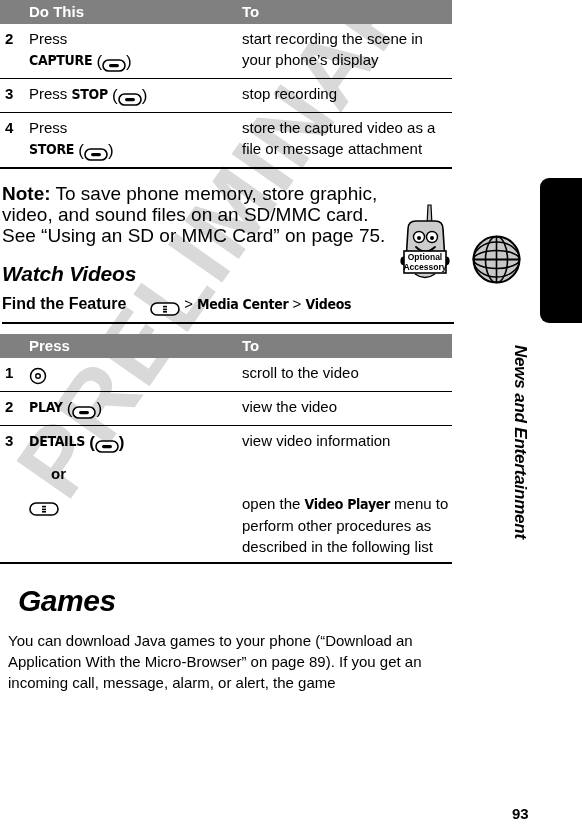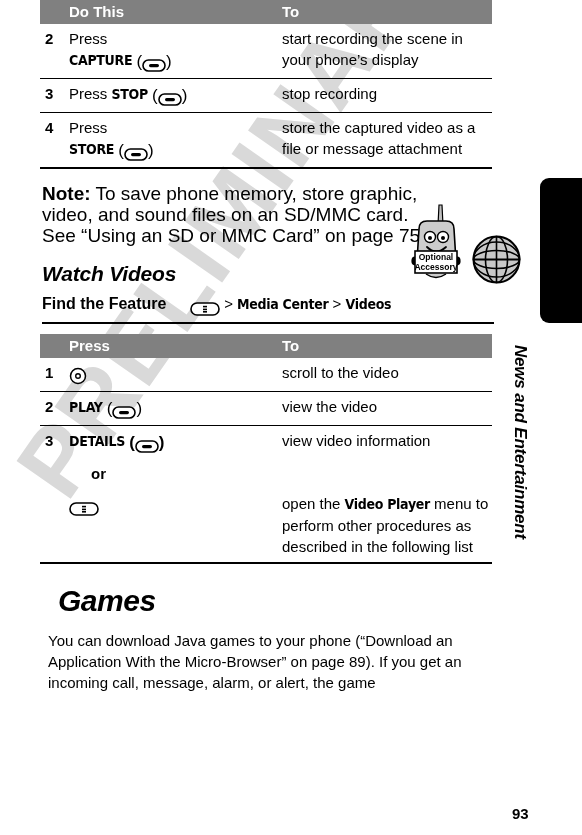--- a/index.html
+++ b/index.html
@@ -34,21 +34,20 @@
     color: #d9d9d9;
     white-space: nowrap;
   }
 
   
   #page {
     position: absolute;
     left: 0; top: 0;
     width: 460px;
     z-index: 10;
-    padding-left: 40px;
   }
 
   
   table.proc {
     width: 452px;
     border-collapse: collapse;
     table-layout: fixed;
   }
   table.proc th {
     background: #808080;
@@ -100,21 +99,21 @@
     font-size: 19px;
     line-height: 21px;
     margin: 14px 0 0 2px;
     width: 400px;
   }
   .note b { font-weight: bold; }
 
   
   #opt-acc {
     position: absolute;
-    left: 406px;
+    left: 395px;
     top: 203px;
     width: 60px;
     height: 82px;
     z-index: 12;
     text-align: center;
   }
 
   
   h2.sec {
     font-family: "Liberation Sans", sans-serif;

